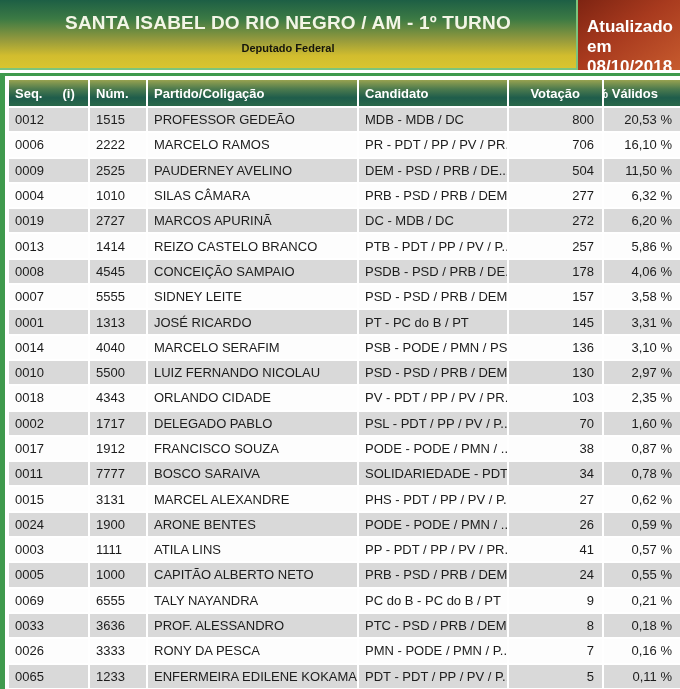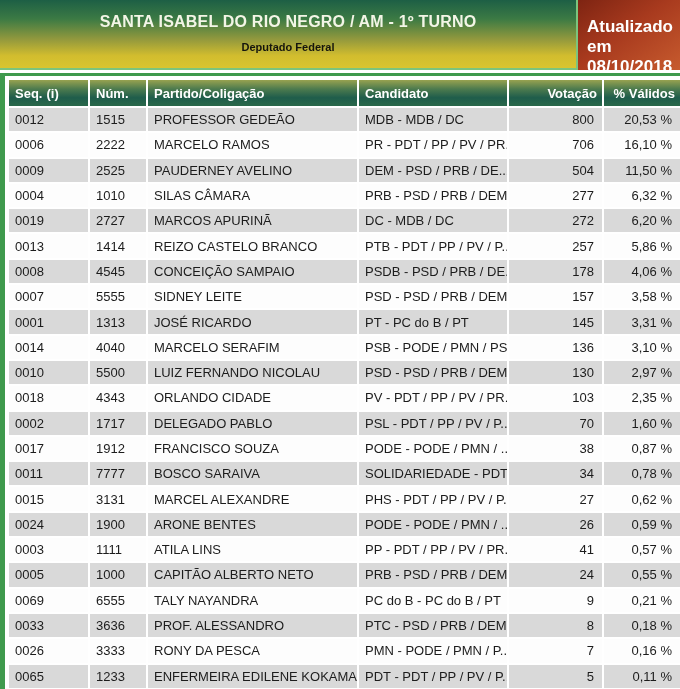--- a/index.html
+++ b/index.html
@@ -14,21 +14,21 @@
   
   .top { display: flex; height: 70px; }
   .title-box {
     width: 578px; box-sizing: border-box;
     background: linear-gradient(180deg, #1d5f45 0%, #3c7a44 28%, #93993d 58%, #d2bd2e 82%, #d9c530 100%);
     border-right: 2px solid #7cc47e;
     border-bottom: 2px solid #7cc47e;
     display: flex; flex-direction: column; justify-content: space-evenly;
     text-align: center; padding: 4px 0 6px 0;
   }
-  .title-line1 { color: #f3f5e6; font-weight: bold; font-size: 16px; letter-spacing: 0.2px; }
+  .title-line1 { color: #f3f5e6; font-weight: bold; font-size: 19px; letter-spacing: 0.2px; }
   .title-line2 { color: #15150d; font-weight: bold; font-size: 11px; }
   .updated-box {
     flex: 1; box-sizing: border-box;
     background: linear-gradient(145deg, #7e2412 0%, #a83a1e 45%, #c75b2e 100%);
     color: #fff; font-weight: bold; font-size: 17px;
     padding: 17px 4px 0 9px; line-height: 20px;
   }
 
   
   .sep { height: 3px; background: #3f9a4d; margin: 3px 0 4px 0; }
@@ -42,22 +42,22 @@
     column-gap: 2px;
   }
   .thead { margin-bottom: 2px; }
   .th {
     height: 26px; box-sizing: border-box;
     background: linear-gradient(180deg, #97a250 0%, #4c7a4e 35%, #1f5d4b 68%, #2a684a 100%);
     color: #fff; font-weight: bold; font-size: 13px;
     display: flex; align-items: center; padding: 0 6px;
     white-space: nowrap; overflow: hidden;
   }
-  .th.right { justify-content: flex-end; padding-right: 5px; }
-  .th-seq-inner { display: flex; gap: 4px; align-items: center; }
+  .th.right { justify-content: flex-end; padding-right: 22px; }
+  .th-seq-inner { display: flex; gap: 20px; align-items: center; }
   .tbody { grid-auto-rows: 23.3px; row-gap: 2px; }
   .cell {
     display: flex; align-items: center;
     padding: 0 6px; box-sizing: border-box;
     font-size: 13px; color: #1c1c1c;
     white-space: nowrap; overflow: hidden;
   }
   .cell.right { justify-content: flex-end; padding-right: 8px; }
   .cell.gray  { background: #d9d9d9; }
   .cell.white { background: #fdfdfd; }

